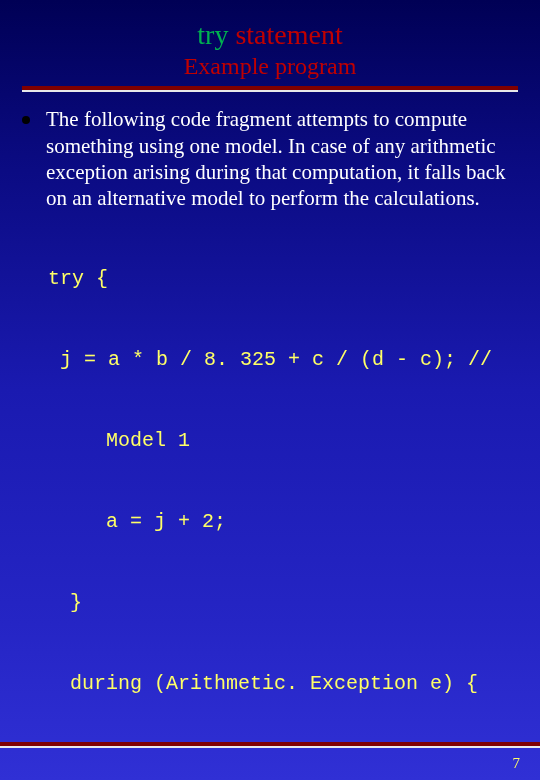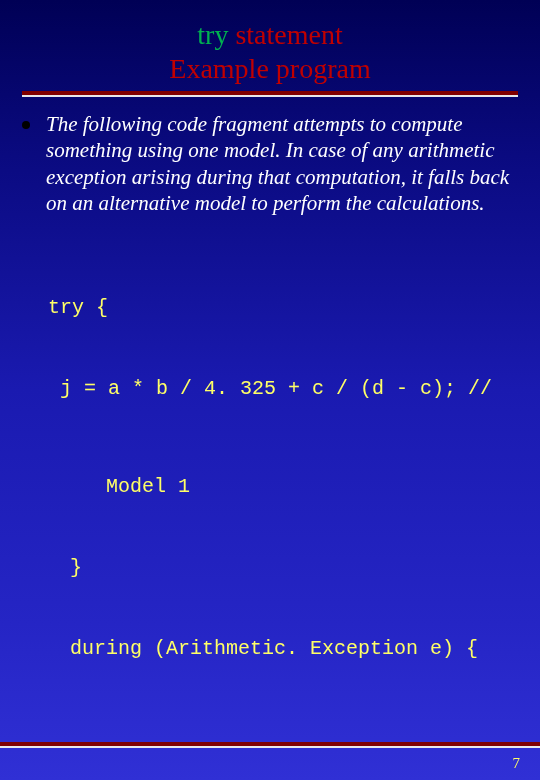--- a/index.html
+++ b/index.html
@@ -19,42 +19,40 @@
     text-align: center;
     margin-bottom: 6px;
   }
   .title-line1 {
     font-size: 28px;
     line-height: 1.2;
   }
   .title-try { color: #00b050; }
   .title-statement { color: #c00000; }
   .title-line2 {
-    font-size: 28px;
+    font-size: 24px;
     color: #c00000;
     line-height: 1.2;
   }
   .hr-wrap {
     margin: 4px 0 14px 0;
   }
   .hr-red {
     height: 4px;
     background: #800000;
     width: 100%;
   }
   .hr-white {
     height: 2px;
     background: #e8e8e8;
     width: 100%;
   }
   .bullet-row {
     display: flex;
     align-items: flex-start;
-    margin-bottom: 24px;
-    font-style: italic;
   }
   .bullet-dot {
     width: 8px;
     height: 8px;
     background: #000;
     border-radius: 50%;
     margin-top: 10px;
     margin-right: 16px;
     flex-shrink: 0;
   }
@@ -66,21 +64,21 @@
   .code-block {
     margin-left: 26px;
     font-family: "Courier New", Courier, monospace;
     color: #ffff66;
     font-size: 20px;
     line-height: 1.35;
     white-space: pre-wrap;
   }
   .code-line { display: block; font-family: Liberation Mono, monospace; }
   .indent1 { padding-left: 22px; }
-  .indent2 { padding-left: 58px; margin-top: 17px; }
+  .indent2 { padding-left: 58px; }
   .bottom-line {
     position: absolute;
     left: 0; right: 0; bottom: 32px;
   }
   .page-num {
     position: absolute;
     right: 20px;
     bottom: 8px;
     color: #ffff66;
     font-family: "Times New Roman", Times, serif;
@@ -104,22 +102,23 @@
     <div class="hr-white"></div>
   </div>
 
   <div class="bullet-row">
     <div class="bullet-dot"></div>
     <div class="bullet-text">The following code fragment attempts to compute something using one model. In case of any arithmetic exception arising during that computation, it falls back on an alternative model to perform the calculations.</div>
   </div>
 
   <div class="code-block">
     <span class="code-line">try {</span>
-    <span class="code-line"> j = a * b / 4. 325 + c / (d - c); //</span>
+    <span class="code-line"> j = a * b / 8. 325 + c / (d - c); //</span>
     <span class="code-line indent2">Model 1</span>
+    <span class="code-line indent2">a = j + 2;</span>
     <span class="code-line indent1">}</span>
     <span class="code-line indent1">during (Arithmetic. Exception e) {</span>
     
     
     
     
     
     
   </div>
 

